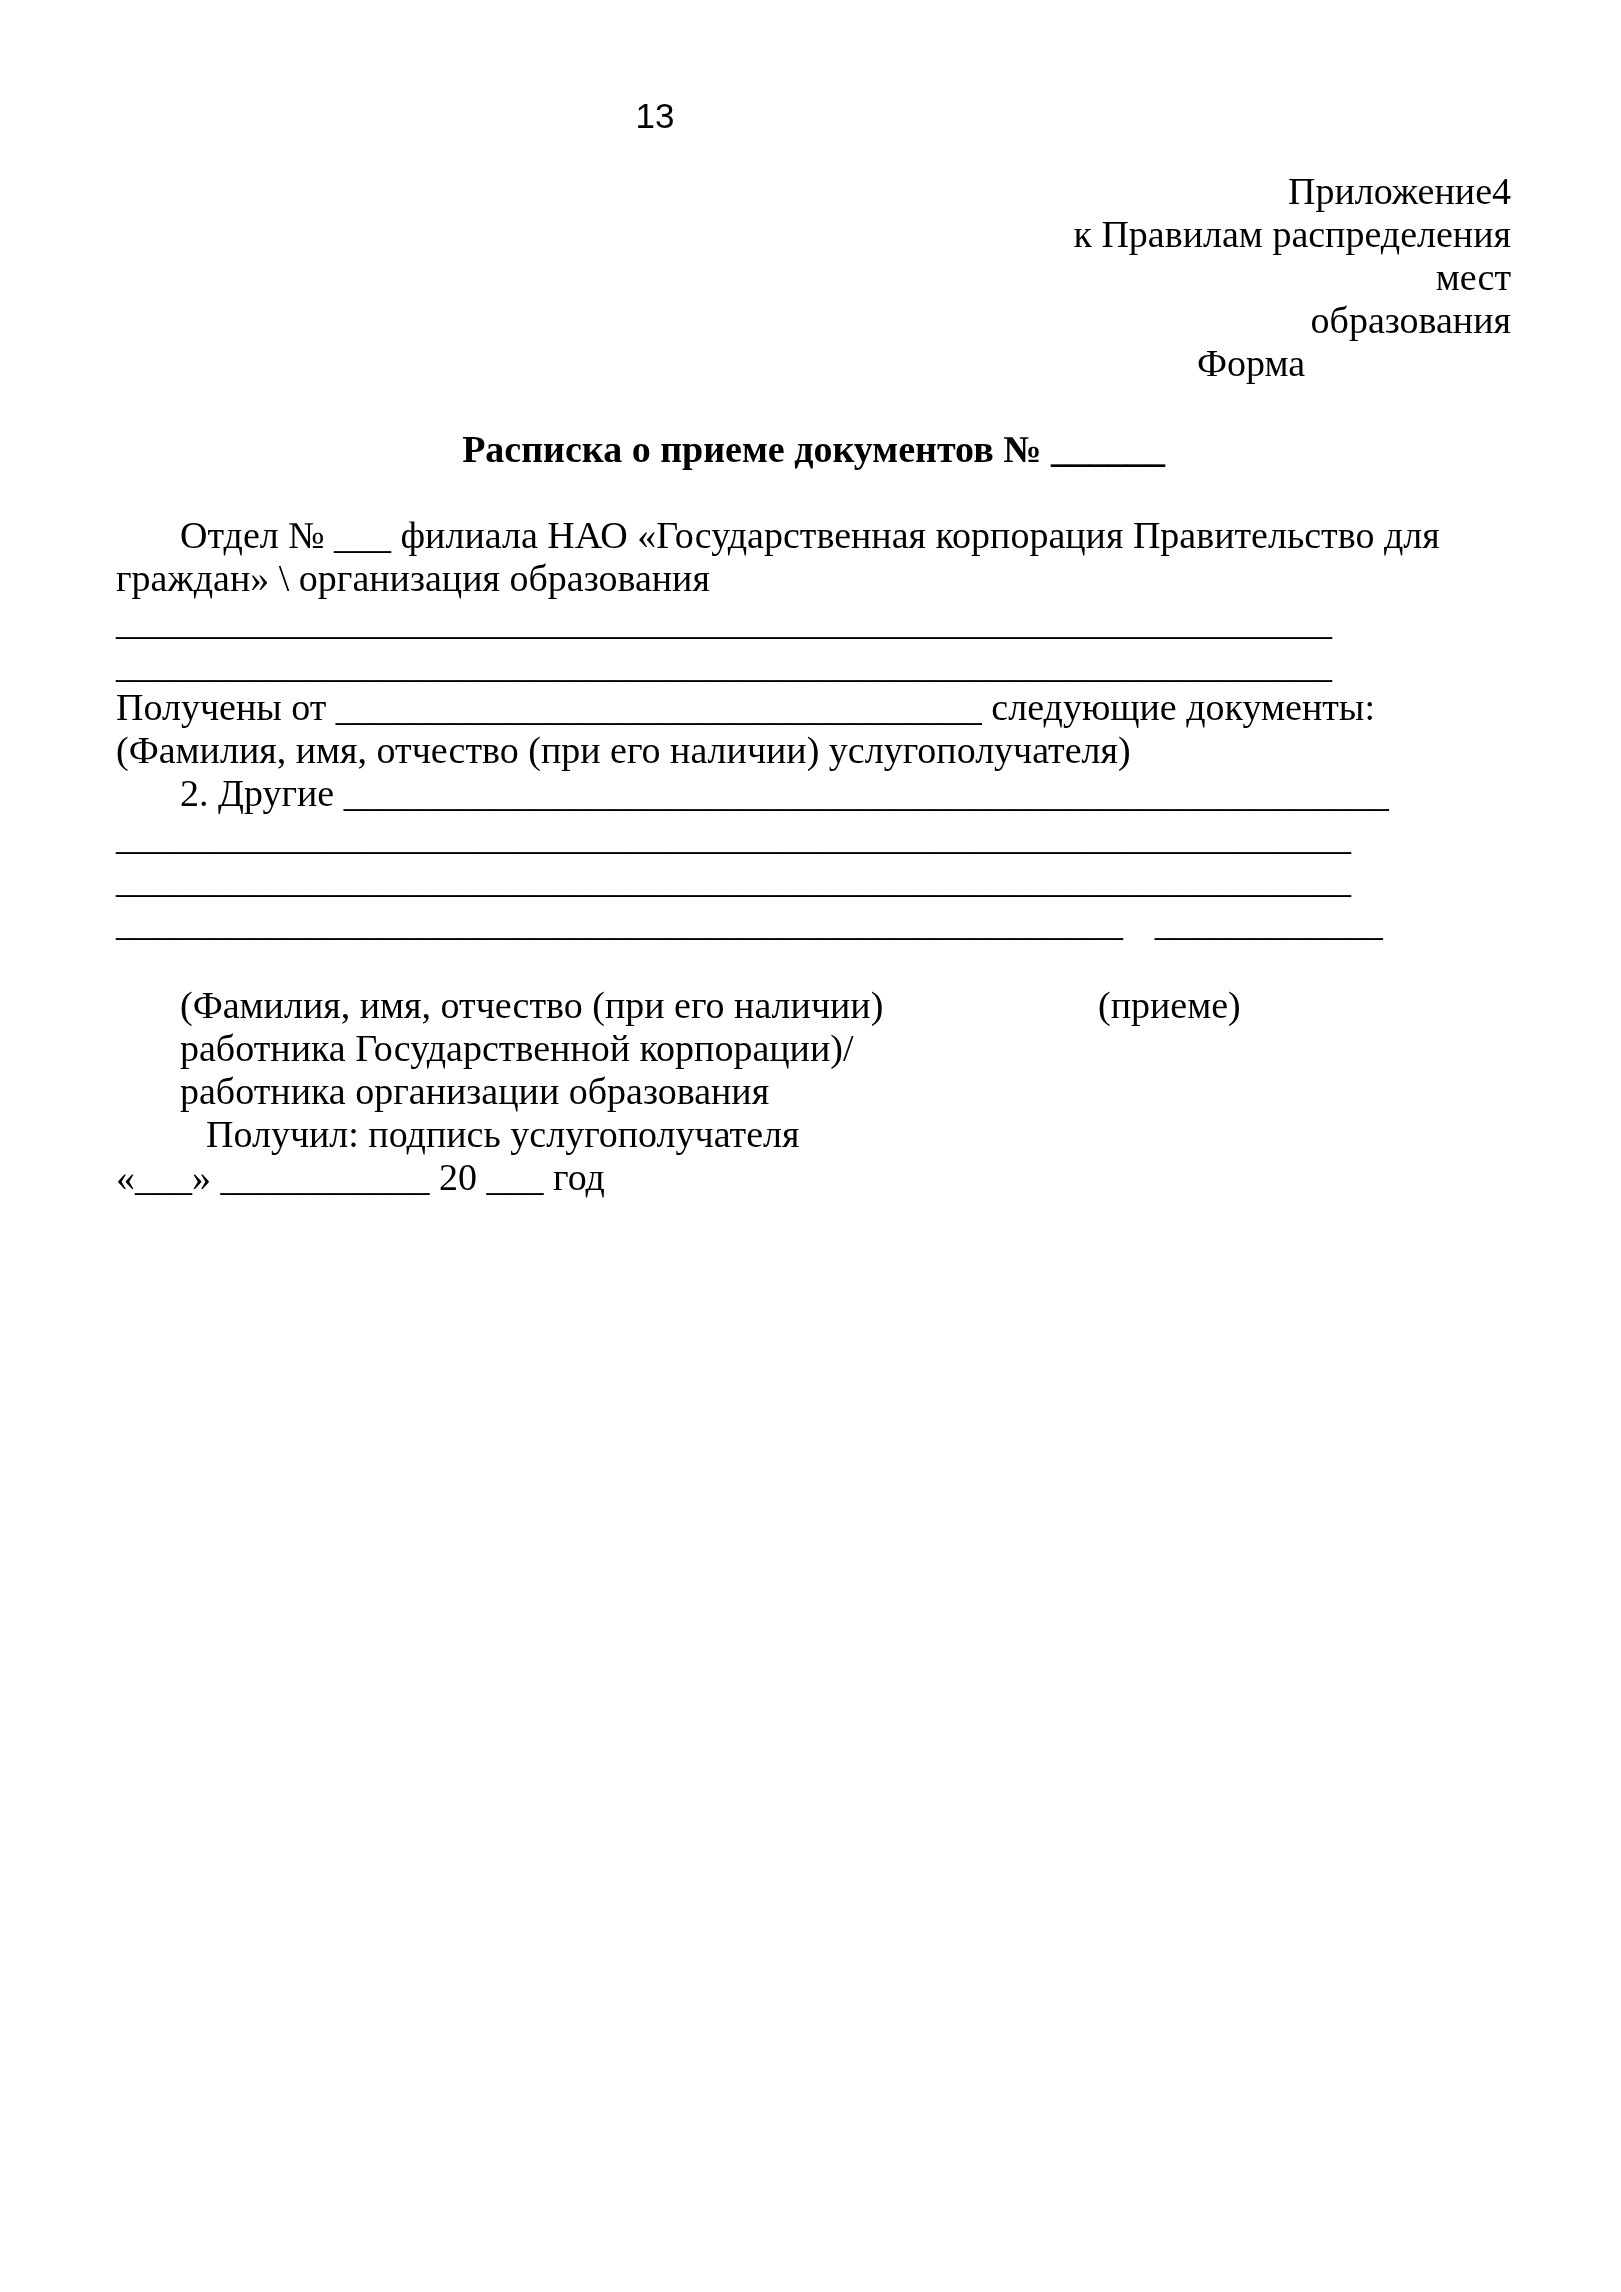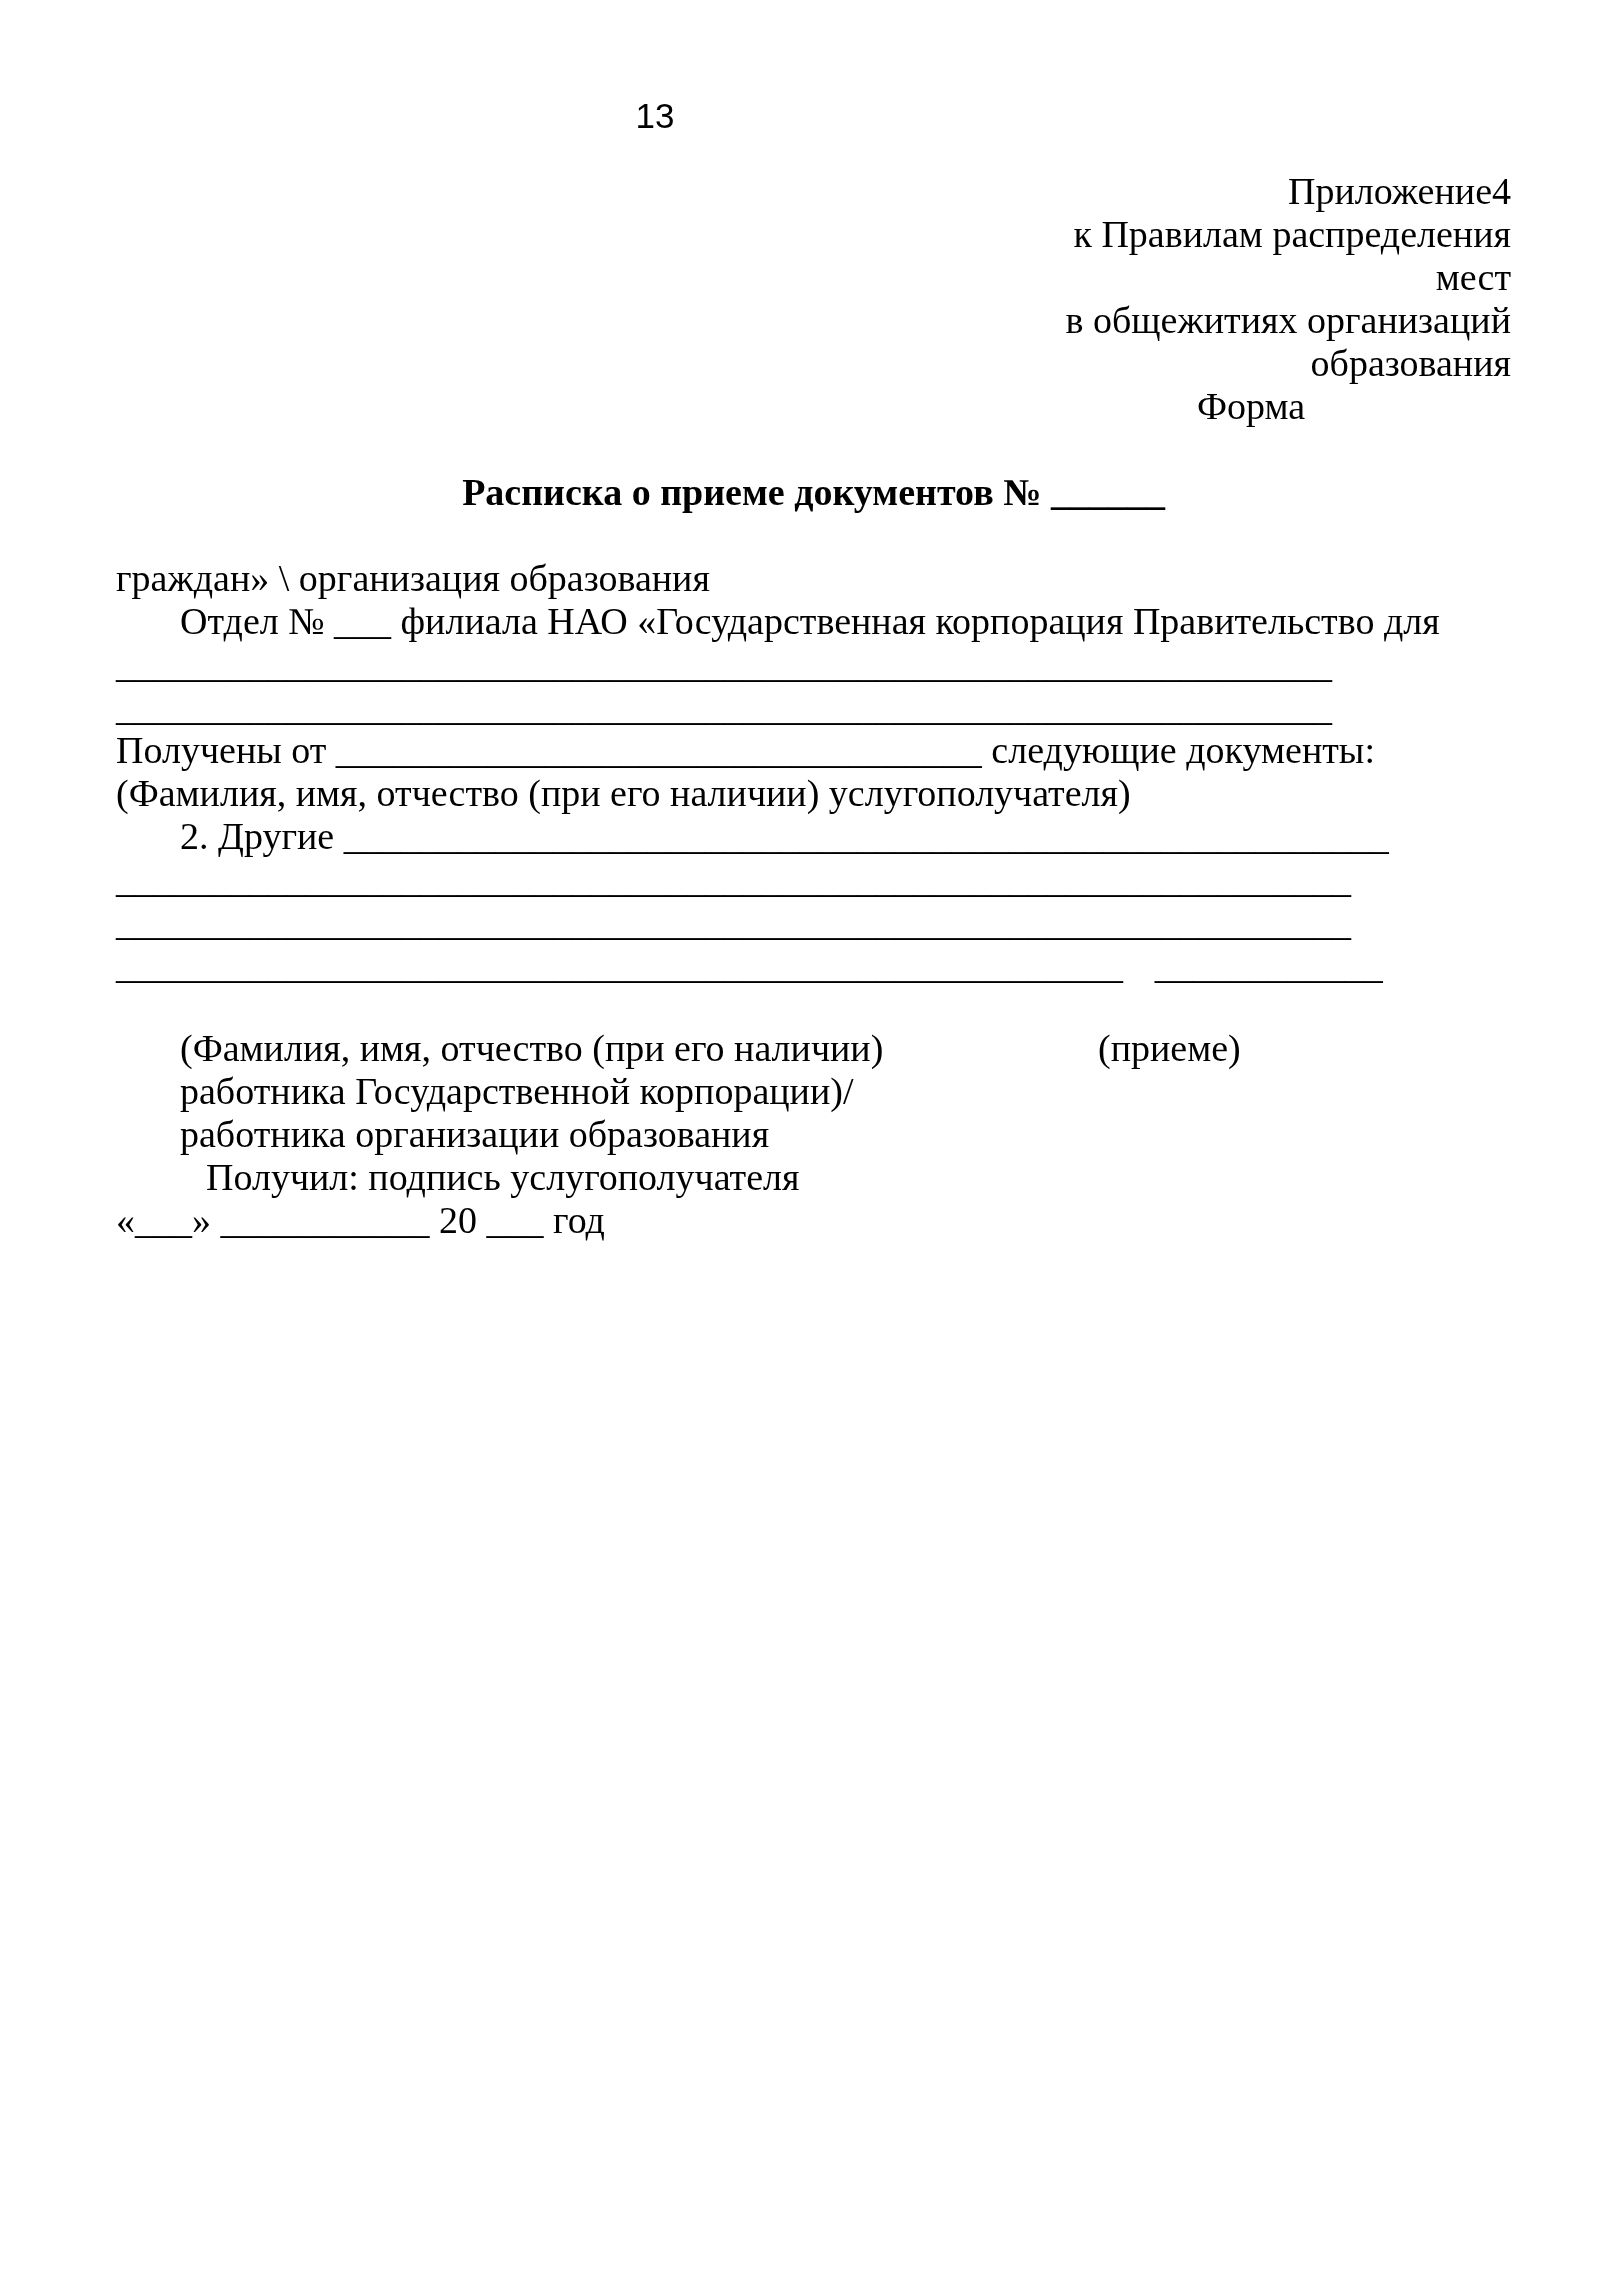--- a/index.html
+++ b/index.html
@@ -60,36 +60,35 @@
 </head>
 <body>
 
 <div class="page-number">13</div>
 
 <div class="content">
 
   <div class="appendix-block">
     <div class="line">Приложение4</div>
     <div class="line">к Правилам распределения мест</div>
-    <div class="line">в общежитиях организаций</div>
     <div class="line">образования</div>
     <div class="line form-label-line">Форма</div>
   </div>
 
   <div class="spacer"></div>
 
   <div class="line title-line">
     <span>Расписка о приеме документов №</span>
     <span>______</span>
   </div>
 
   <div class="spacer"></div>
 
+  <div class="line ind1">Отдел № ___ филиала НАО «Государственная корпорация Правительство для</div>
   <div class="line">граждан» \ организация образования</div>
-  <div class="line ind1">Отдел № ___ филиала НАО «Государственная корпорация Правительство для</div>
 
   <div class="line">________________________________________________________________</div>
   <div class="line">________________________________________________________________</div>
 
   <div class="line">
     <span>Получены от</span>
     <span>__________________________________</span>
     <span>следующие документы:</span>
   </div>
 

